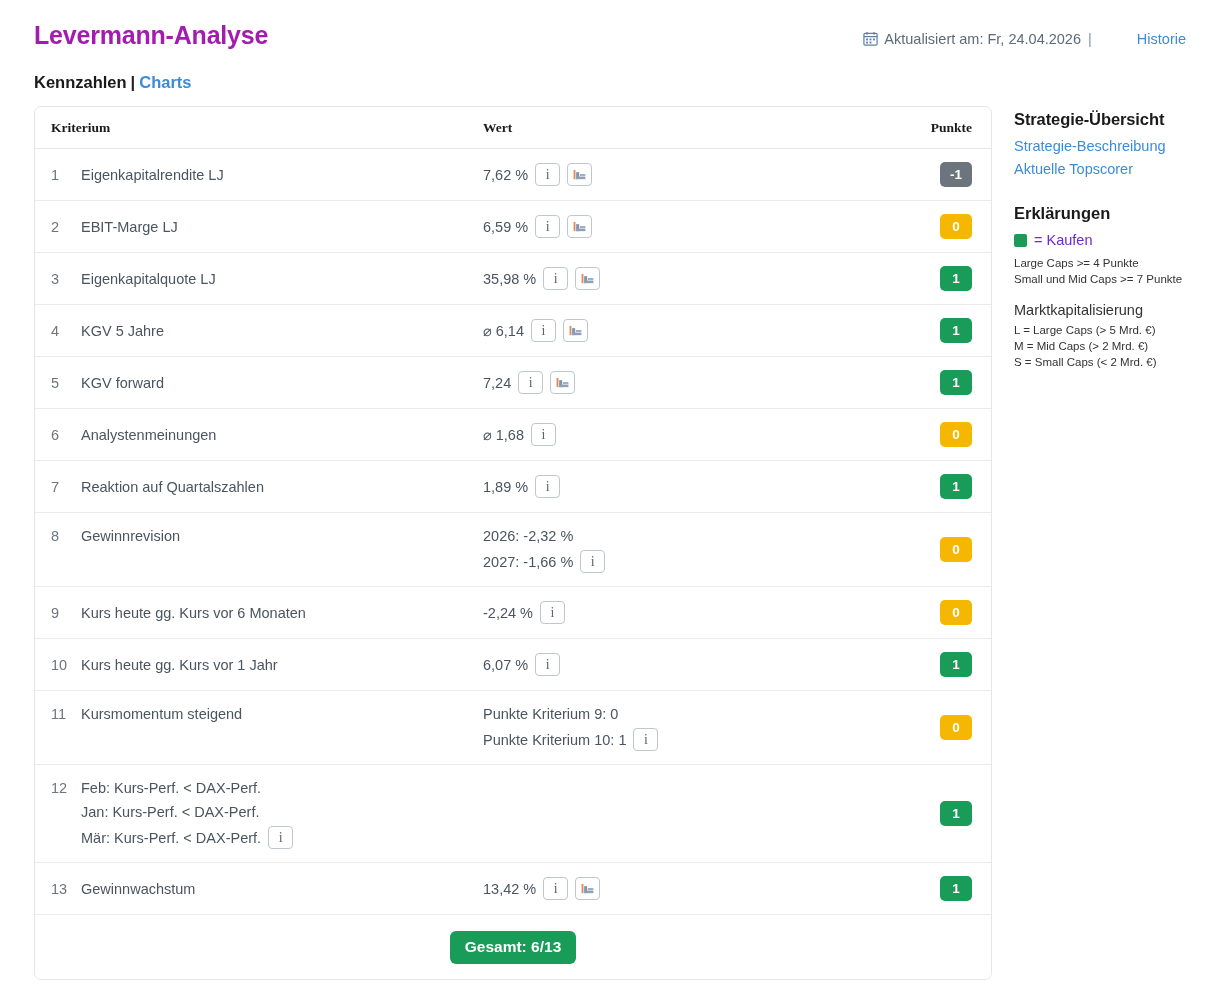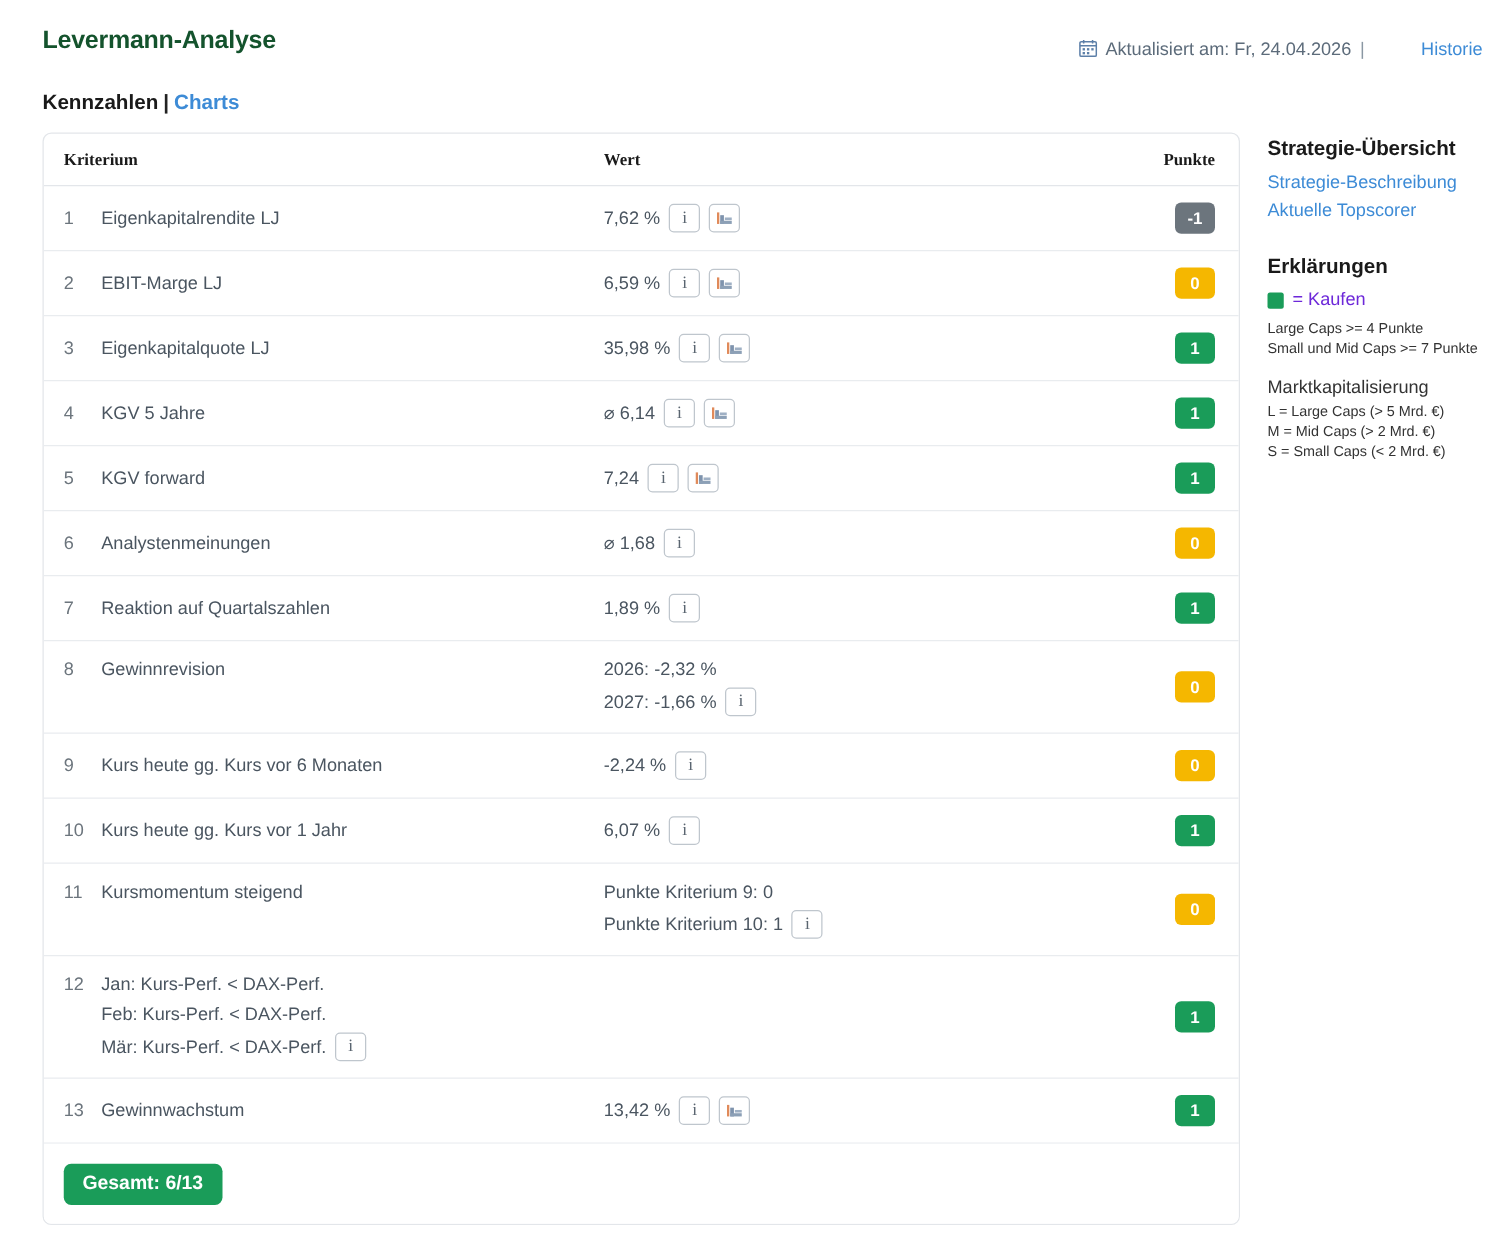--- a/index.html
+++ b/index.html
@@ -13,22 +13,22 @@
     -webkit-font-smoothing: antialiased;
   }
   .page { position: relative; width: 1208px; height: 1003px; overflow: hidden; }
 
   
   .header-row {
     position: absolute; left: 0; top: 0; width: 1208px; height: 66px;
   }
   .page-title {
     position: absolute; left: 34px; top: 21px;
-    font-size: 20px; font-weight: bold; letter-spacing: -0.2px;
-    color: #14532d;
+    font-size: 25px; font-weight: bold; letter-spacing: -0.2px;
+    color: #a21caf;
   }
   .updated {
     position: absolute; right: 22px; top: 31px;
     font-size: 14.5px; color: #5c6b7a; white-space: nowrap;
   }
   .cal-icon {
     display: inline-block; vertical-align: -2px; margin-right: 6px;
   }
   .updated .sep { color: #8a97a3; margin: 0 3px; }
   .link { color: #3d8bd6; text-decoration: none; cursor: pointer; margin-left: 38px; }
@@ -120,21 +120,21 @@
     min-width: 32px; height: 25px;
     padding: 0 8px;
     border-radius: 5px;
     color: #fff; font-size: 13.5px; font-weight: bold;
   }
   .badge.neg   { background: #6c757d; }
   .badge.zero  { background: #f5b700; }
   .badge.pos   { background: #1a9c59; }
 
   .card-footer {
-    display: flex; align-items: center; justify-content: flex-start;
+    display: flex; align-items: center; justify-content: center;
     height: 64px; padding: 0 16px;
     background: #fff;
   }
   .badge-total {
     display: inline-flex; align-items: center; justify-content: center;
     height: 33px; padding: 0 15px;
     border-radius: 6px;
     background: #1a9c59; color: #fff;
     font-size: 15.5px; font-weight: bold;
     cursor: pointer;
@@ -413,24 +413,24 @@
             </div>
           </div>
           <div class="c-pts">
             <span class="badge zero">0</span>
           </div>
         </div>
         <div class="row tall">
           <div class="c-num">12</div>
           <div class="c-val">
             <div class="vline">
+              <span>Feb: Kurs-Perf. &lt; DAX-Perf.</span>
+            </div>
+            <div class="vline">
               <span>Jan: Kurs-Perf. &lt; DAX-Perf.</span>
-            </div>
-            <div class="vline">
-              <span>Feb: Kurs-Perf. &lt; DAX-Perf.</span>
             </div>
             <div class="vline">
               <span>Mär: Kurs-Perf. &lt; DAX-Perf.</span>
               <span class="btn-sq">
                 <span class="i-glyph">i</span>
               </span>
             </div>
           </div>
           <div class="c-pts">
             <span class="badge pos">1</span>

